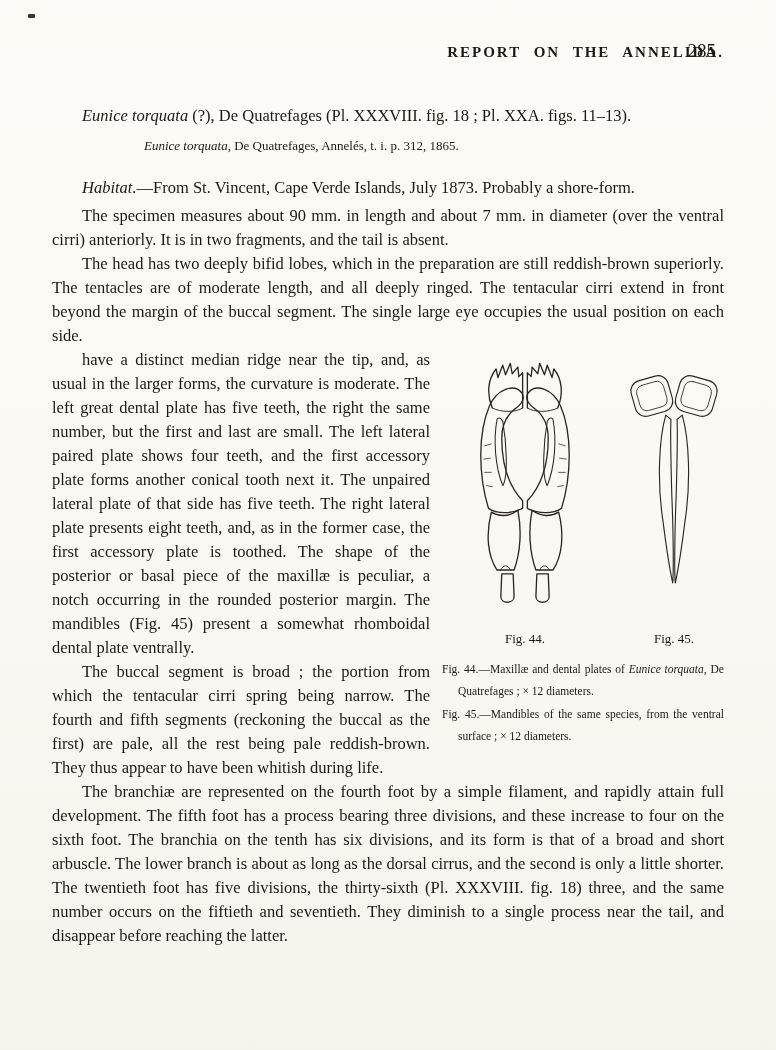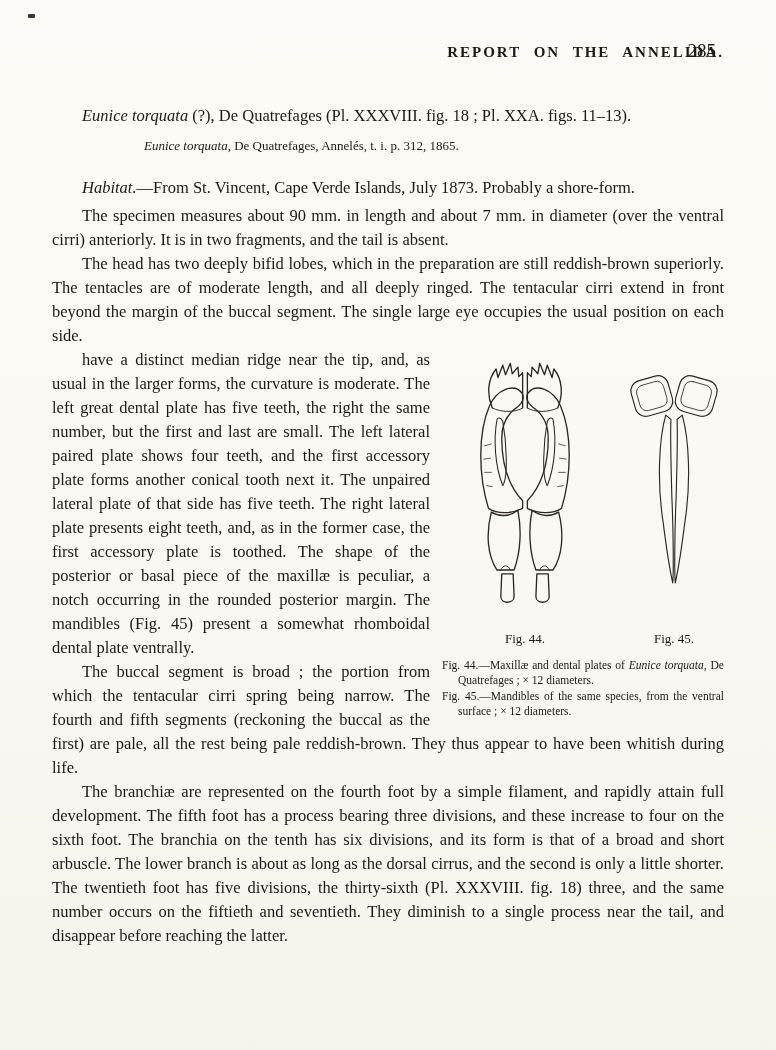--- a/index.html
+++ b/index.html
@@ -26,21 +26,21 @@
   .figure-block{
     float:right;width:282px;margin:3px 0 4px 12px;
     text-indent:0;
   }
   .figs-row{display:flex;justify-content:space-between;align-items:flex-end;}
   .fig-cell{display:flex;flex-direction:column;align-items:center;}
   .fig-label{font-size:13px;margin-top:4px;text-indent:0;}
   svg.lineart{display:block;}
   .captions{margin-top:7px;}
   .caption{
-    font-size:11.5px;line-height:15px;text-align:justify;
+    font-size:11.5px;line-height:22px;text-align:justify;
     padding-left:16px;text-indent:-16px;margin:0 0 1px 0;
   }
   .clear{clear:both;}
 </style>
 </head>
 <body>
 
 <div class="page">
   <div class="scan-speck"></div>
 

